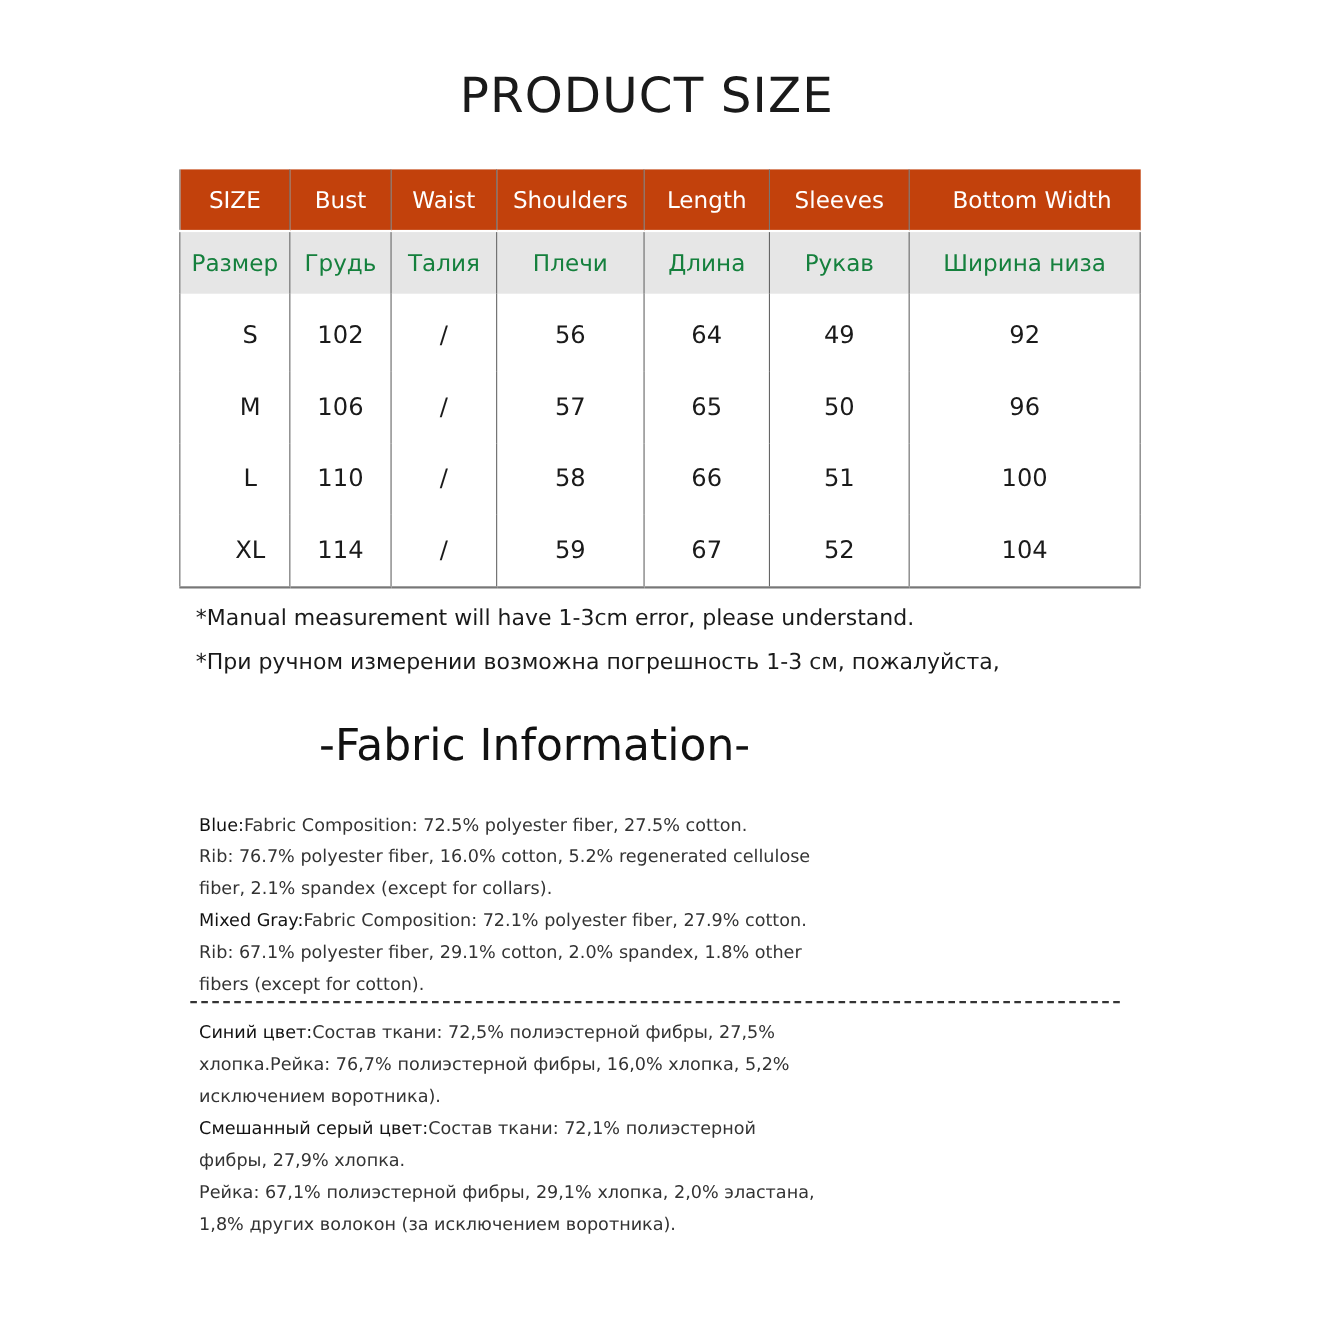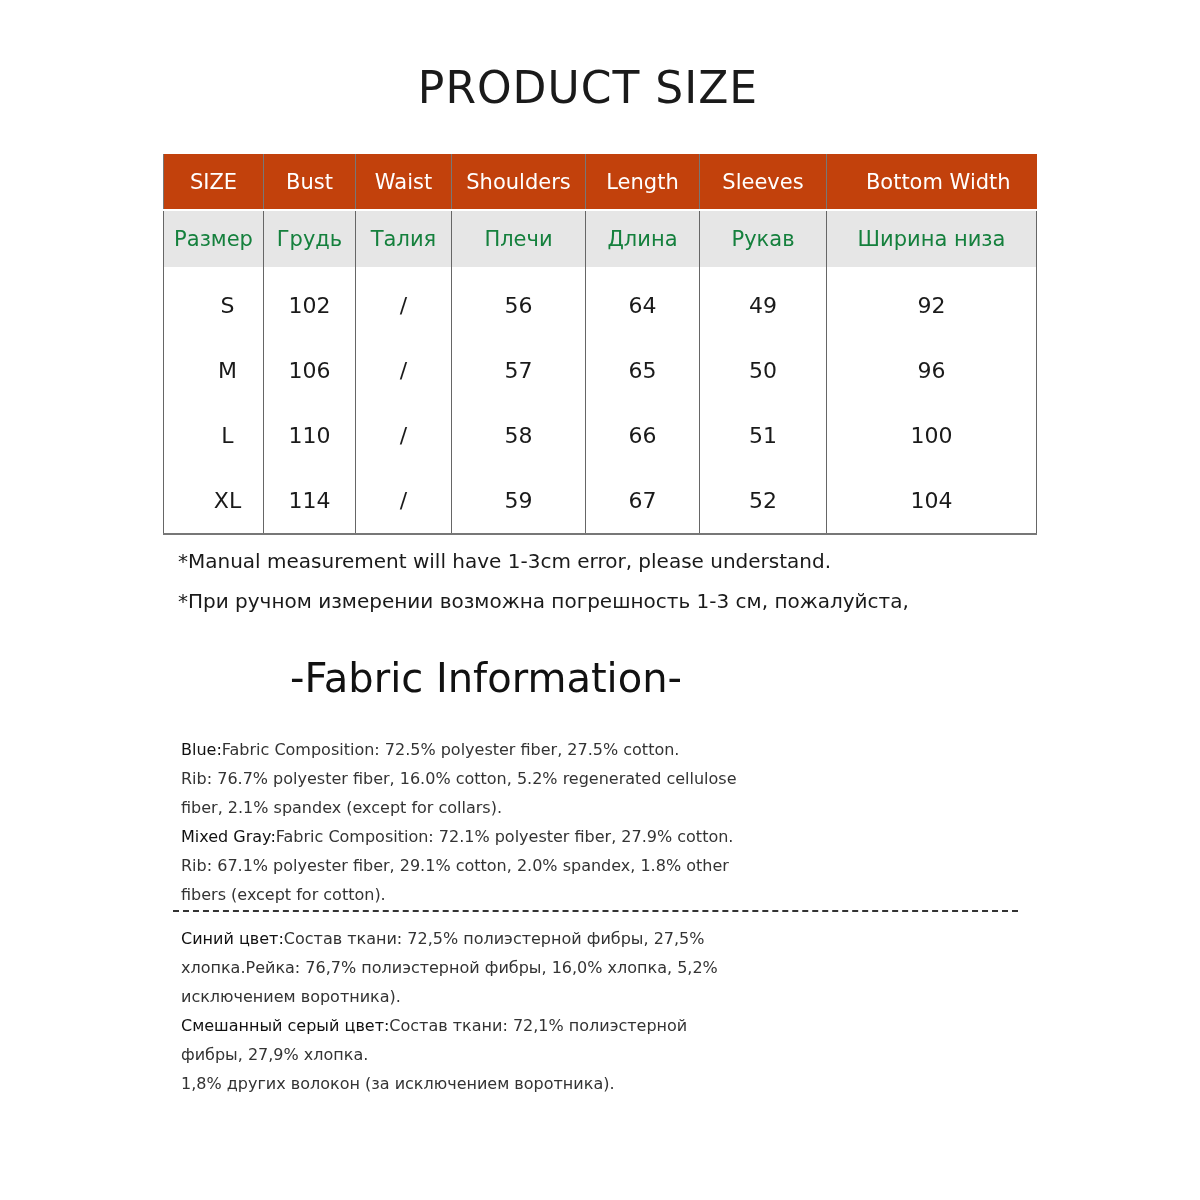--- a/index.html
+++ b/index.html
@@ -117,14 +117,15 @@
 </div>
 
 <div class="dash"></div>
 
 <div class="fabric" style="top:924px">
   <div><b>Синий цвет:</b><span>Состав ткани: 72,5% полиэстерной фибры, 27,5%</span></div>
   <div>хлопка.Рейка: 76,7% полиэстерной фибры, 16,0% хлопка, 5,2%</div>
   <div>исключением воротника).</div>
   <div><b>Смешанный серый цвет:</b><span>Состав ткани: 72,1% полиэстерной</span></div>
   <div>фибры, 27,9% хлопка.</div>
+  <div>Рейка: 67,1% полиэстерной фибры, 29,1% хлопка, 2,0% эластана,</div>
   <div>1,8% других волокон (за исключением воротника).</div>
 </div>
 
 </body></html>

